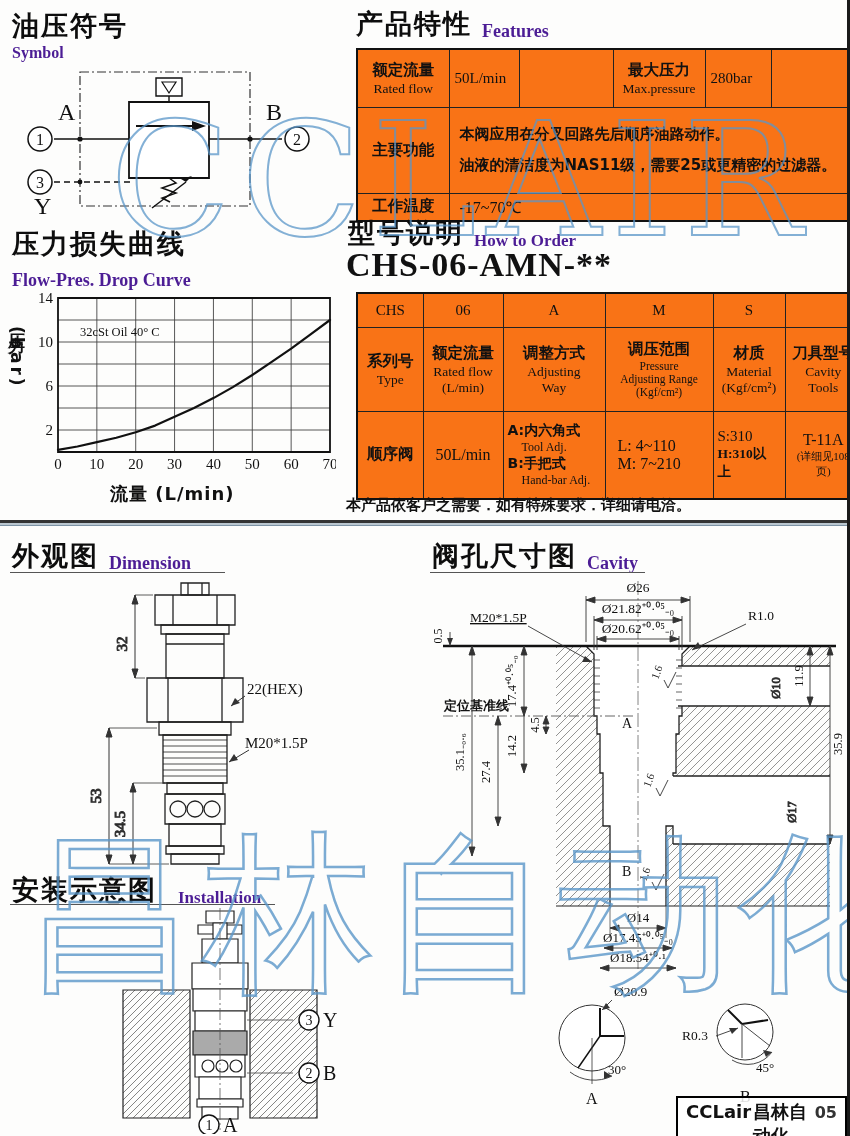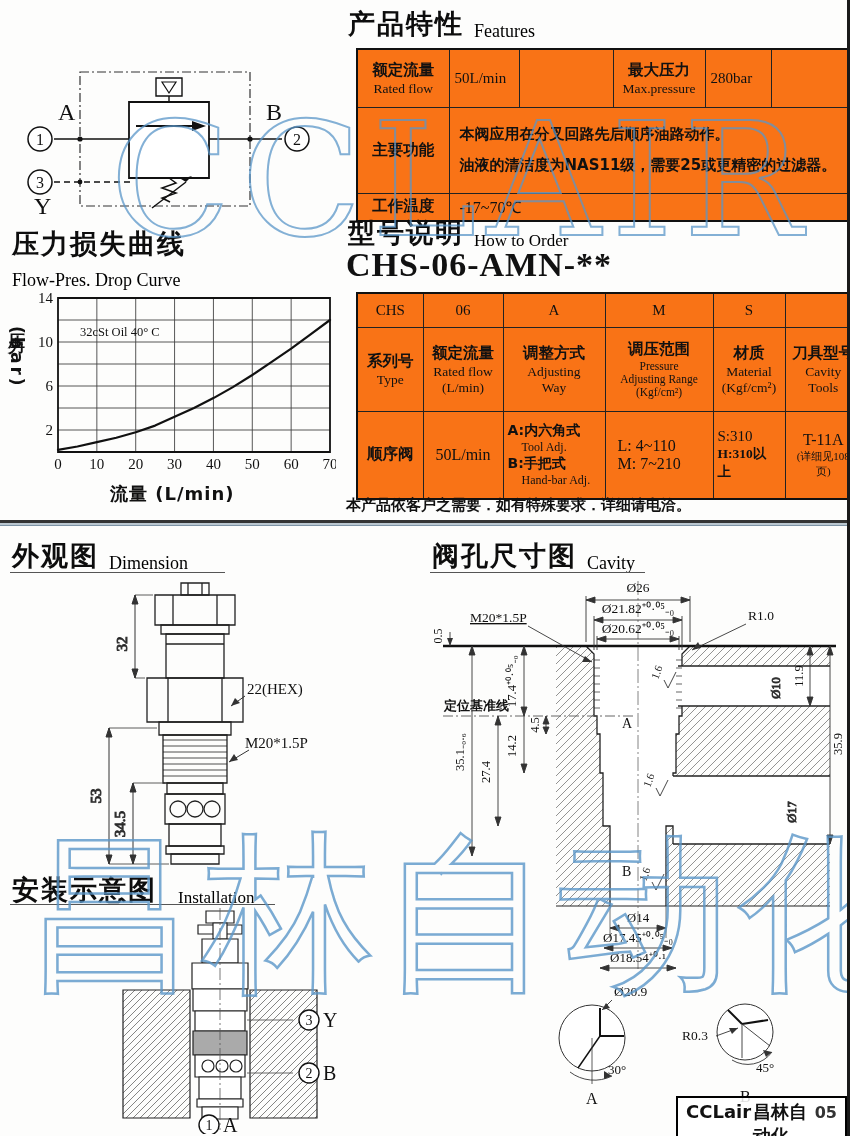--- a/index.html
+++ b/index.html
@@ -5,21 +5,21 @@
   * { margin:0; padding:0; box-sizing:border-box; }
   html,body { background:#e8e8e8; }
   .page {
     position:relative; width:850px; height:1136px; margin:0 auto;
     background:#fdfdfc; overflow:hidden; color:#111;
     font-family:"Liberation Serif", serif;
     border-right:3px solid #1a1a1a;
   }
   .abs { position:absolute; }
   .zh-title { font-family:"DejaVu Sans", sans-serif; font-weight:bold; font-size:27px; letter-spacing:2px; color:#0d0d0d; }
-  .en-sub  { font-family:"Liberation Serif", serif; font-size:16px; color:#000000; }
+  .en-sub  { font-family:"Liberation Serif", serif; font-size:16px; color:#4c1d95;font-weight:bold; }
   .title-row { display:flex; align-items:flex-end; gap:10px; }
   .sec-underline { border-bottom:1.5px solid #555; box-shadow:0 3px 0 -1.5px #999; height:1px; }
 
   
   table { border-collapse:collapse; table-layout:fixed; background:#f97316;margin-left:11px; }
   td { border:1.2px solid #222; padding:2px 5px; font-size:15px; vertical-align:middle; }
   .tbl-outer { border:2px solid #111; }
   .lbl-zh { font-family:"DejaVu Sans", sans-serif; font-weight:bold; font-size:15.5px; }
   .lbl-en { font-family:"Liberation Serif", serif; font-size:13.5px; }
   .cell-center { text-align:center; }
@@ -45,20 +45,24 @@
   .footer-badge .pg { font-size:16px; color:#333; margin-left:2px; }
 
   .ylab { writing-mode:vertical-rl; text-orientation:mixed; font-size:17px; letter-spacing:3px; font-family:"DejaVu Sans", sans-serif; font-weight:bold;}
   .xlab { font-size:18px; font-family:"DejaVu Sans", sans-serif; font-weight:bold; letter-spacing:1px;}
 </style>
 </head>
 <body>
 
 <div class="page">
 
+  <div class="abs" style="left:12px; top:8px;">
+    <div class="zh-title">油压符号</div>
+    <div class="en-sub">Symbol</div>
+  </div>
 
   <svg class="abs dwg" style="left:14px; top:62px;" width="310" height="160" viewBox="0 0 310 160">
     <rect x="66" y="10" width="170" height="134" fill="none" stroke="#333" stroke-width="1.2" stroke-dasharray="9 3 2 3"></rect>
     <rect x="142" y="16" width="26" height="18" fill="#fff" stroke="#111" stroke-width="1.4"></rect>
     <polygon points="148,20 162,20 155,31" fill="none" stroke="#111" stroke-width="1.2"></polygon>
     <line x1="155" y1="34" x2="155" y2="40" stroke="#111" stroke-width="1.4"></line>
     <rect x="115" y="40" width="80" height="76" fill="#fff" stroke="#111" stroke-width="1.8"></rect>
     <line x1="122" y1="64" x2="178" y2="64" stroke="#111" stroke-width="1.8"></line>
     <polygon points="178,59 192,64 178,69" fill="#111"></polygon>
 
@@ -122,21 +126,21 @@
       <text x="306" y="181" font-size="15" text-anchor="middle">70</text>
       <text x="29" y="147" font-size="15" text-anchor="end">2</text>
       <text x="29" y="103" font-size="15" text-anchor="end">6</text>
       <text x="29" y="59" font-size="15" text-anchor="end">10</text>
       <text x="29" y="15" font-size="15" text-anchor="end">14</text>
       <polyline points="34,161.8 53.42857142857143,158.5 72.85714285714286,154.1 92.28571428571428,149.7 111.71428571428571,144.2 131.14285714285714,137.6 150.57142857142856,128.8 170,120 189.42857142857142,110.1 208.85714285714286,99.1 228.28571428571428,87 247.71428571428572,73.80000000000001 267.1428571428571,60.599999999999994 286.57142857142856,46.30000000000001 306,32" fill="none" stroke="#111" stroke-width="2.2" stroke-linejoin="round" stroke-linecap="round"></polyline>
       <text x="56" y="48" font-size="12.5" font-family="DejaVu Sans Mono, monospace">32cSt Oil 40° C</text>
     </svg>
   <div class="abs xlab" style="left:110px; top:482px;text-align:center;">流量 (L/min)</div>
 
-  <div class="abs title-row" style="left:348px; top:6px;">
+  <div class="abs title-row" style="left:356px; top:6px;">
     <span class="zh-title">产品特性</span>
     <span class="en-sub" style="font-size:18px;">Features</span>
   </div>
 
   <table class="abs tbl-outer" style="left:345px; top:48px; width:500px;">
     <colgroup>
         <col style="width:92px">
         <col style="width:70px">
         <col style="width:94px">
         <col style="width:92px">

